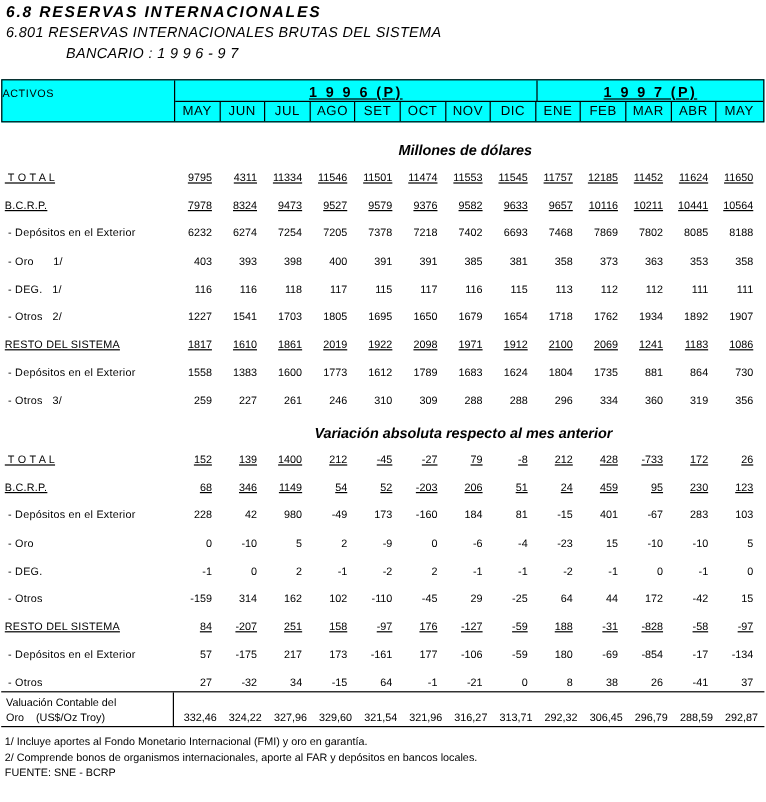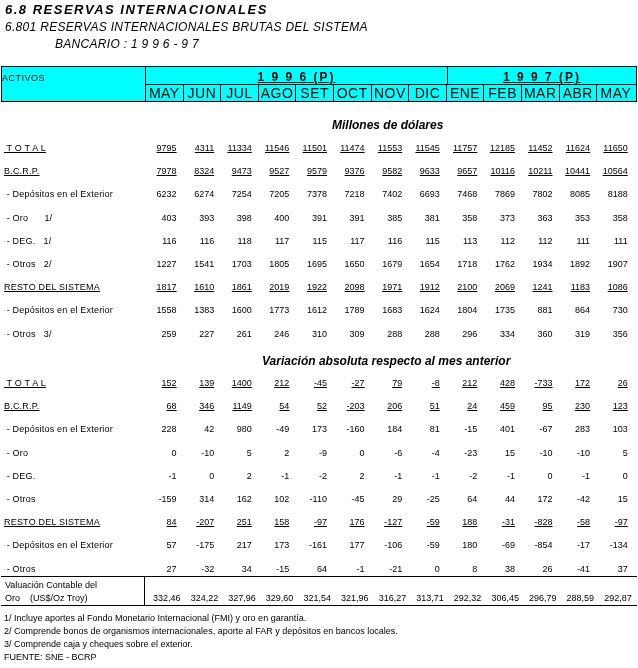--- a/index.html
+++ b/index.html
@@ -12,21 +12,21 @@
   .hdr { position:absolute; left:1px; top:66px; width:636px; height:36px; background:#00ffff;
          border:1px solid #000; box-sizing:border-box; }
   .hdr .activos { position:absolute; left:0; top:0; width:144px; height:34px; border-right:1px solid #000;
          font-size:9px; text-align:left; padding-top:6px; box-sizing:border-box; letter-spacing:0.5px; }
   .hdr .year { position:absolute; top:0; height:18px; border-bottom:1px solid #000; font-size:12px; font-weight:bold;
          text-align:center; line-height:20px; letter-spacing:2px; box-sizing:border-box; }
   .hdr .year span { text-decoration:underline; }
   .hdr .y96 { left:144px; width:302px; border-right:1px solid #000; }
   .hdr .y97 { left:446px; width:188px; }
   .hdr .months { position:absolute; top:18px; left:144px; height:16px; display:flex; }
-  .hdr .m { width:37.6px; box-sizing:border-box; border-right:1px solid #000; font-size:14px; text-align:center;
+  .hdr .m { width:37.6px; box-sizing:border-box; border-right:1px solid #000; font-size:11px; text-align:center;
          line-height:17px; letter-spacing:0.5px; }
   .hdr .m:last-child { border-right:none; }
 
   .section-title { position:absolute; font-size:12px; font-weight:bold; font-style:italic; }
   .row { position:absolute; left:0; width:638px; height:14px; font-size:9px; }
   .row .lbl { position:absolute; left:4px; top:0; white-space:pre; letter-spacing:0.2px; }
   .row .lbl.u { text-decoration:underline; }
   .row .vals { position:absolute; left:144px; top:0; width:494px; display:flex; }
   .row .v { width:37.6px; text-align:right; padding-right:5px; box-sizing:border-box; }
   .row .v span.u { text-decoration:underline; }
@@ -418,15 +418,14 @@
       <div class="v">306,45</div>
       <div class="v">296,79</div>
       <div class="v">288,59</div>
       <div class="v">292,87</div>
     </div>
 </div>
 
 <div class="notes" id="notes">
     <div>1/ Incluye aportes al Fondo Monetario Internacional (FMI) y oro en garantía.</div>
     <div>2/ Comprende bonos de organismos internacionales, aporte al FAR y depósitos en bancos locales.</div>
-    <div>3/ Comprende caja y cheques sobre el exterior.</div>
     <div>FUENTE: SNE - BCRP</div>
   </div>
 
 </body></html>

